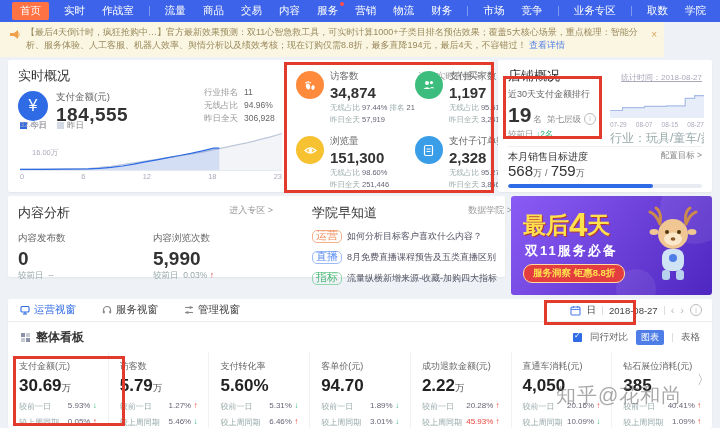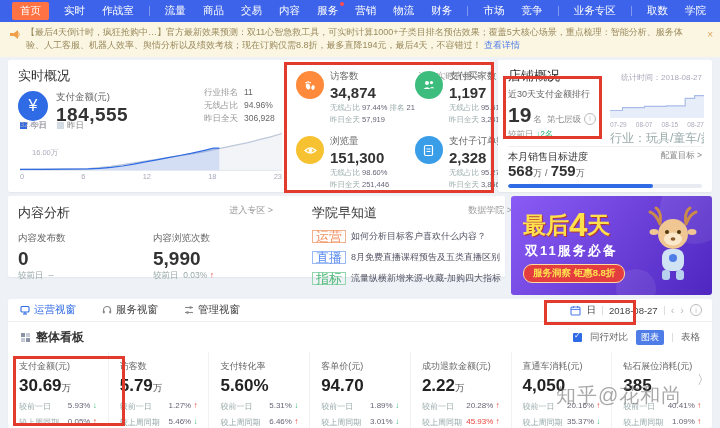--- a/index.html
+++ b/index.html
@@ -5,21 +5,21 @@
   html,body{margin:0;padding:0;}
   body{font-family:"Liberation Sans","DejaVu Sans",sans-serif;}
   .screen{position:relative;width:720px;height:428px;background:#eef1f5;overflow:hidden;color:#333;font-size:11px;}
   
   .topnav{position:absolute;left:0;top:0;width:720px;height:22px;background:#3c63e9;display:flex;align-items:center;justify-content:space-between;padding:0 12px;box-sizing:border-box;color:#fff;font-size:10.5px;white-space:nowrap;}
   .nav-item{cursor:pointer;padding:1px 2px;position:relative;}
   .nav-item.active{background:#ff7243;border-radius:2px;padding:2px 8px;}
   .nav-sep{width:1px;height:10px;background:rgba(255,255,255,.35);}
   .nav-dot{position:absolute;top:-1px;right:-4px;width:4px;height:4px;border-radius:50%;background:#ff4d4f;}
   
-  .notice{position:absolute;left:0;top:22px;width:720px;height:35px;background:#fbf6e2;box-sizing:border-box;padding:4px 26px 0 26px;color:#9a8a5d;font-size:9px;line-height:13px;overflow:hidden;}
+  .notice{position:absolute;left:0;top:22px;width:664px;height:35px;background:#fbf6e2;box-sizing:border-box;padding:4px 26px 0 26px;color:#9a8a5d;font-size:9px;line-height:13px;overflow:hidden;}
   .notice .lnk{color:#4f7de8;cursor:pointer;}
   .notice-icon{position:absolute;left:9px;top:7px;}
   .notice-close{position:absolute;right:7px;top:6px;color:#dca65f;font-size:10px;cursor:pointer;}
   
   .card{position:absolute;background:#fff;border-radius:2px;box-shadow:0 1px 2px rgba(0,0,0,.05);box-sizing:border-box;}
   .card-title{font-size:13px;color:#333;}
   .gray-link{color:#999;font-size:9px;cursor:pointer;}
   
   #rt{left:8px;top:60px;width:482px;height:132px;padding:7px 10px;}
   .rt-head{display:flex;justify-content:space-between;align-items:center;}
@@ -40,49 +40,49 @@
   .rt-grid{position:absolute;left:288px;top:10px;width:188px;display:grid;grid-template-columns:1fr 1fr;row-gap:10px;}
   .mcell{position:relative;padding-left:34px;min-height:46px;}
   .micon{position:absolute;left:0;top:1px;width:28px;height:28px;border-radius:50%;display:flex;align-items:center;justify-content:center;}
   .mname{font-size:9.5px;color:#666;}
   .mval{font-size:15px;font-weight:bold;color:#333;margin-top:1px;}
   .msub{font-size:7.5px;color:#9aa;margin-top:2px;white-space:nowrap;}
   .msub b{font-weight:normal;color:#667;margin-left:2px;}
   
   #shop{left:498px;top:60px;width:214px;height:132px;padding:7px 10px;}
   .shop-head{display:flex;justify-content:space-between;align-items:baseline;}
-  .stat-time{font-size:8px;color:#aab;}
+  .stat-time{font-size:8px;color:#aab;text-decoration:underline;}
   .rank-blk{position:absolute;left:10px;top:28px;width:96px;}
   .rank-title{font-size:9px;color:#666;}
   .rank-num{font-size:21px;font-weight:bold;color:#333;}
   .rank-small{font-size:8.5px;color:#888;margin-left:2px;}
   .rank-delta{font-size:8.5px;color:#999;margin-top:2px;}
   .shop-chart{position:absolute;left:112px;top:30px;width:94px;}
   .shop-xticks{display:flex;justify-content:space-between;font-size:6.5px;color:#aab;margin-top:1px;}
   .industry{font-size:12px;color:#9aa;margin-top:2px;white-space:nowrap;overflow:hidden;}
   .shop-div{position:absolute;left:10px;right:10px;top:86px;border-top:1px solid #eef0f4;}
   .target-row{position:absolute;left:10px;right:10px;top:90px;display:flex;justify-content:space-between;font-size:10px;color:#333;}
   .target-link{font-size:8.5px;color:#888;cursor:pointer;}
   .target-vals{position:absolute;left:10px;right:10px;top:102px;display:flex;justify-content:space-between;align-items:baseline;}
   .big-pct{font-size:18px;font-weight:bold;}
-  .done-val{font-size:15px;font-weight:bold;color:#333;}
+  .done-val{font-size:15px;font-weight:normal;color:#333;}
   .unit-sm{font-size:9px;color:#666;font-weight:normal;}
   .pbar{position:absolute;left:10px;right:10px;top:124px;height:4px;background:#e8ecf2;border-radius:2px;overflow:hidden;}
   .pbar-fill{height:100%;background:#2f6be4;border-radius:2px;}
   
   #ca{left:8px;top:196px;width:497px;height:81px;padding:8px 10px;}
   .ca-left{position:absolute;left:10px;top:8px;width:265px;}
   .ca-head{display:flex;justify-content:space-between;width:255px;}
   .ca-item{position:absolute;top:36px;}
   .ca-val{font-size:19px;font-weight:bold;color:#333;margin-top:3px;}
   .ca-delta{font-size:8.5px;color:#9aa;margin-top:0;}
   .ac-pane{position:absolute;left:304px;top:8px;width:200px;}
   .ac-head{display:flex;justify-content:space-between;}
   .ac-item{display:flex;align-items:center;margin-top:8px;white-space:nowrap;cursor:pointer;}
-  .tag{font-size:13px;border:1px solid;border-radius:0;padding:0 3px;margin-right:5px;line-height:11px;}
+  .tag{font-size:11px;border:1px solid;border-radius:5px;padding:0 3px;margin-right:5px;line-height:11px;font-family:Liberation Mono, monospace;}
   .tag0{color:#f08c5a;border-color:#f4b08a;}
   .tag1{color:#5a8cf0;border-color:#9cbaf5;}
   .tag2{color:#4cb878;border-color:#92d6ae;}
   .ac-txt{font-size:9px;color:#556;}
   
   #banner{position:absolute;left:511px;top:196px;width:201px;height:99px;border-radius:3px;background:linear-gradient(130deg,#8a5cf5 0%,#6a3fd8 55%,#4e27c0 100%);overflow:hidden;cursor:pointer;}
   .bn-circle{position:absolute;border-radius:50%;background:rgba(255,255,255,.08);}
   .bn-t1{position:absolute;left:12px;top:10px;color:#ffe14d;font-size:23px;font-weight:bold;text-shadow:1px 1px 0 #b0372f;}
   .bn-t2{font-size:33px;vertical-align:-3px;}
   .bn-sub{position:absolute;left:14px;top:46px;color:#fff;font-size:13px;letter-spacing:2px;font-weight:bold;}
@@ -482,21 +482,21 @@
       </div>
       <div class="bm">
         <div class="bm-name">直通车消耗(元)</div>
         <div class="bm-val"><span>4,050</span><span class="bm-suffix"></span></div>
         <div class="bm-d">
             <span>较前一日</span>
             <span><b>20.16%</b> <span class="dir-up">↑</span></span>
           </div>
         <div class="bm-d">
             <span>较上周同期</span>
-            <span><b>35.37%</b> <span class="dir-down">↓</span></span>
+            <span><b>10.09%</b> <span class="dir-down">↓</span></span>
           </div>
       </div>
       <div class="bm">
         <div class="bm-name">钻石展位消耗(元)</div>
         <div class="bm-val"><span>385</span><span class="bm-suffix"></span></div>
         <div class="bm-d">
             <span>较前一日</span>
             <span><b>40.41%</b> <span class="dir-up">↑</span></span>
           </div>
         <div class="bm-d">

